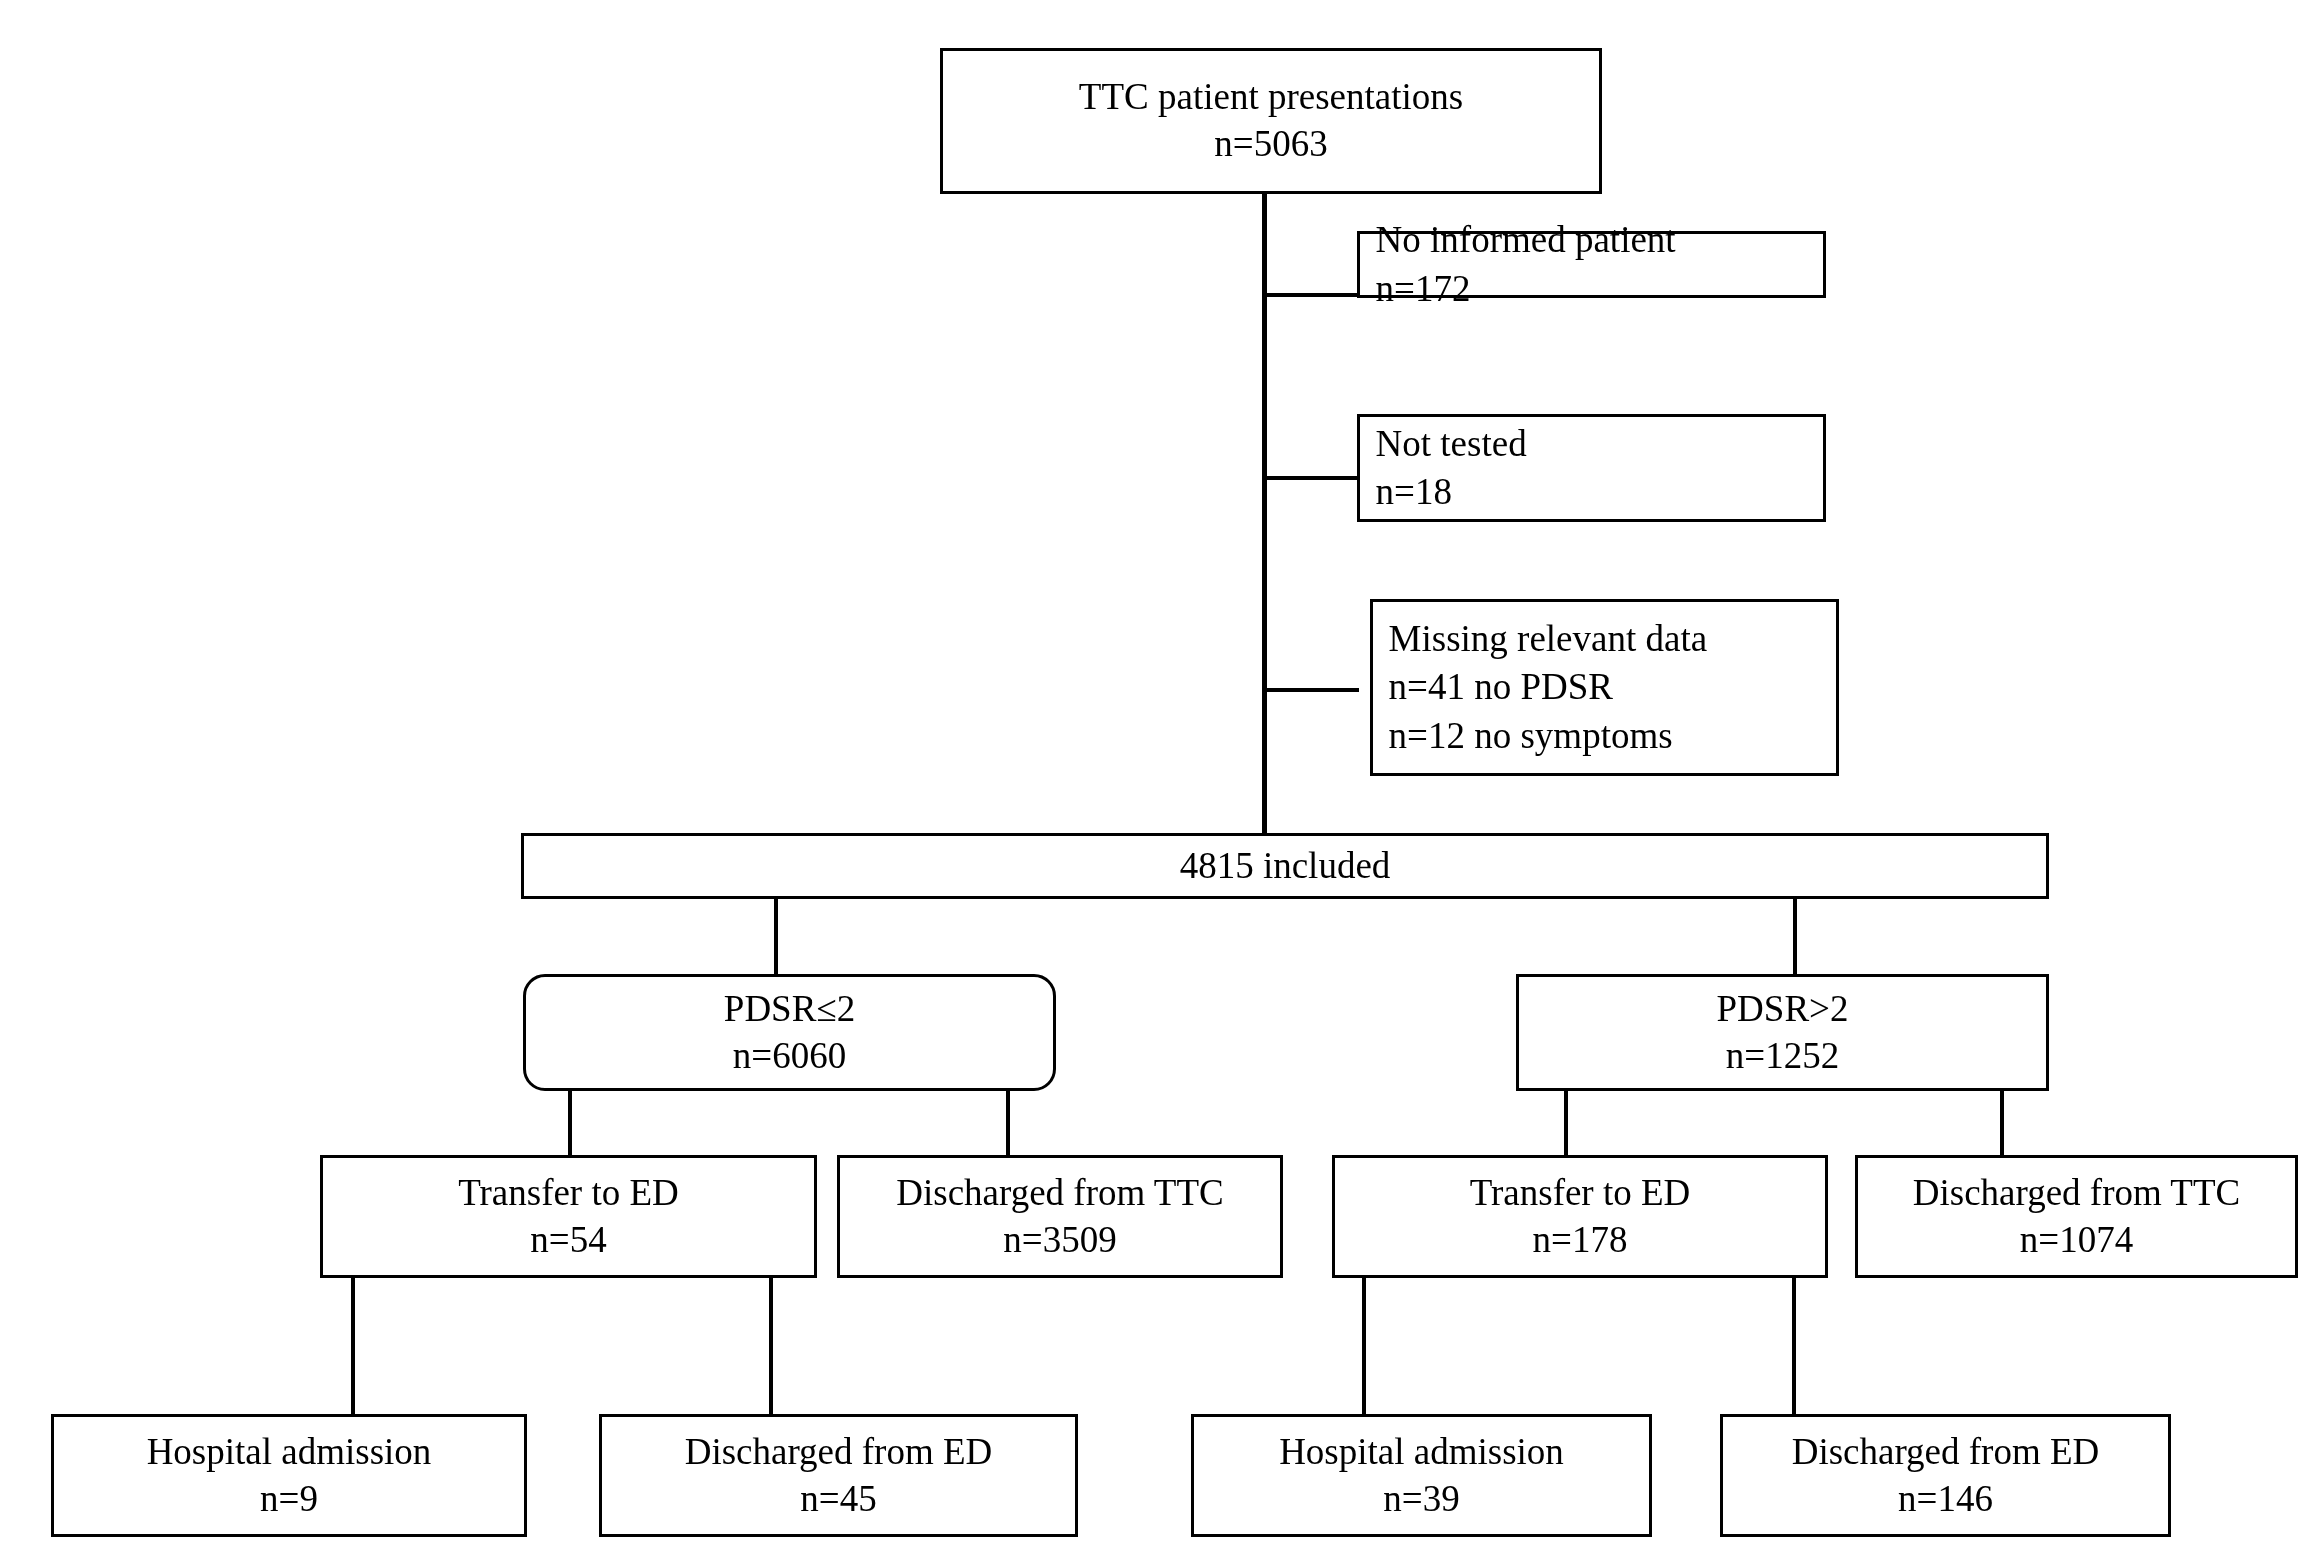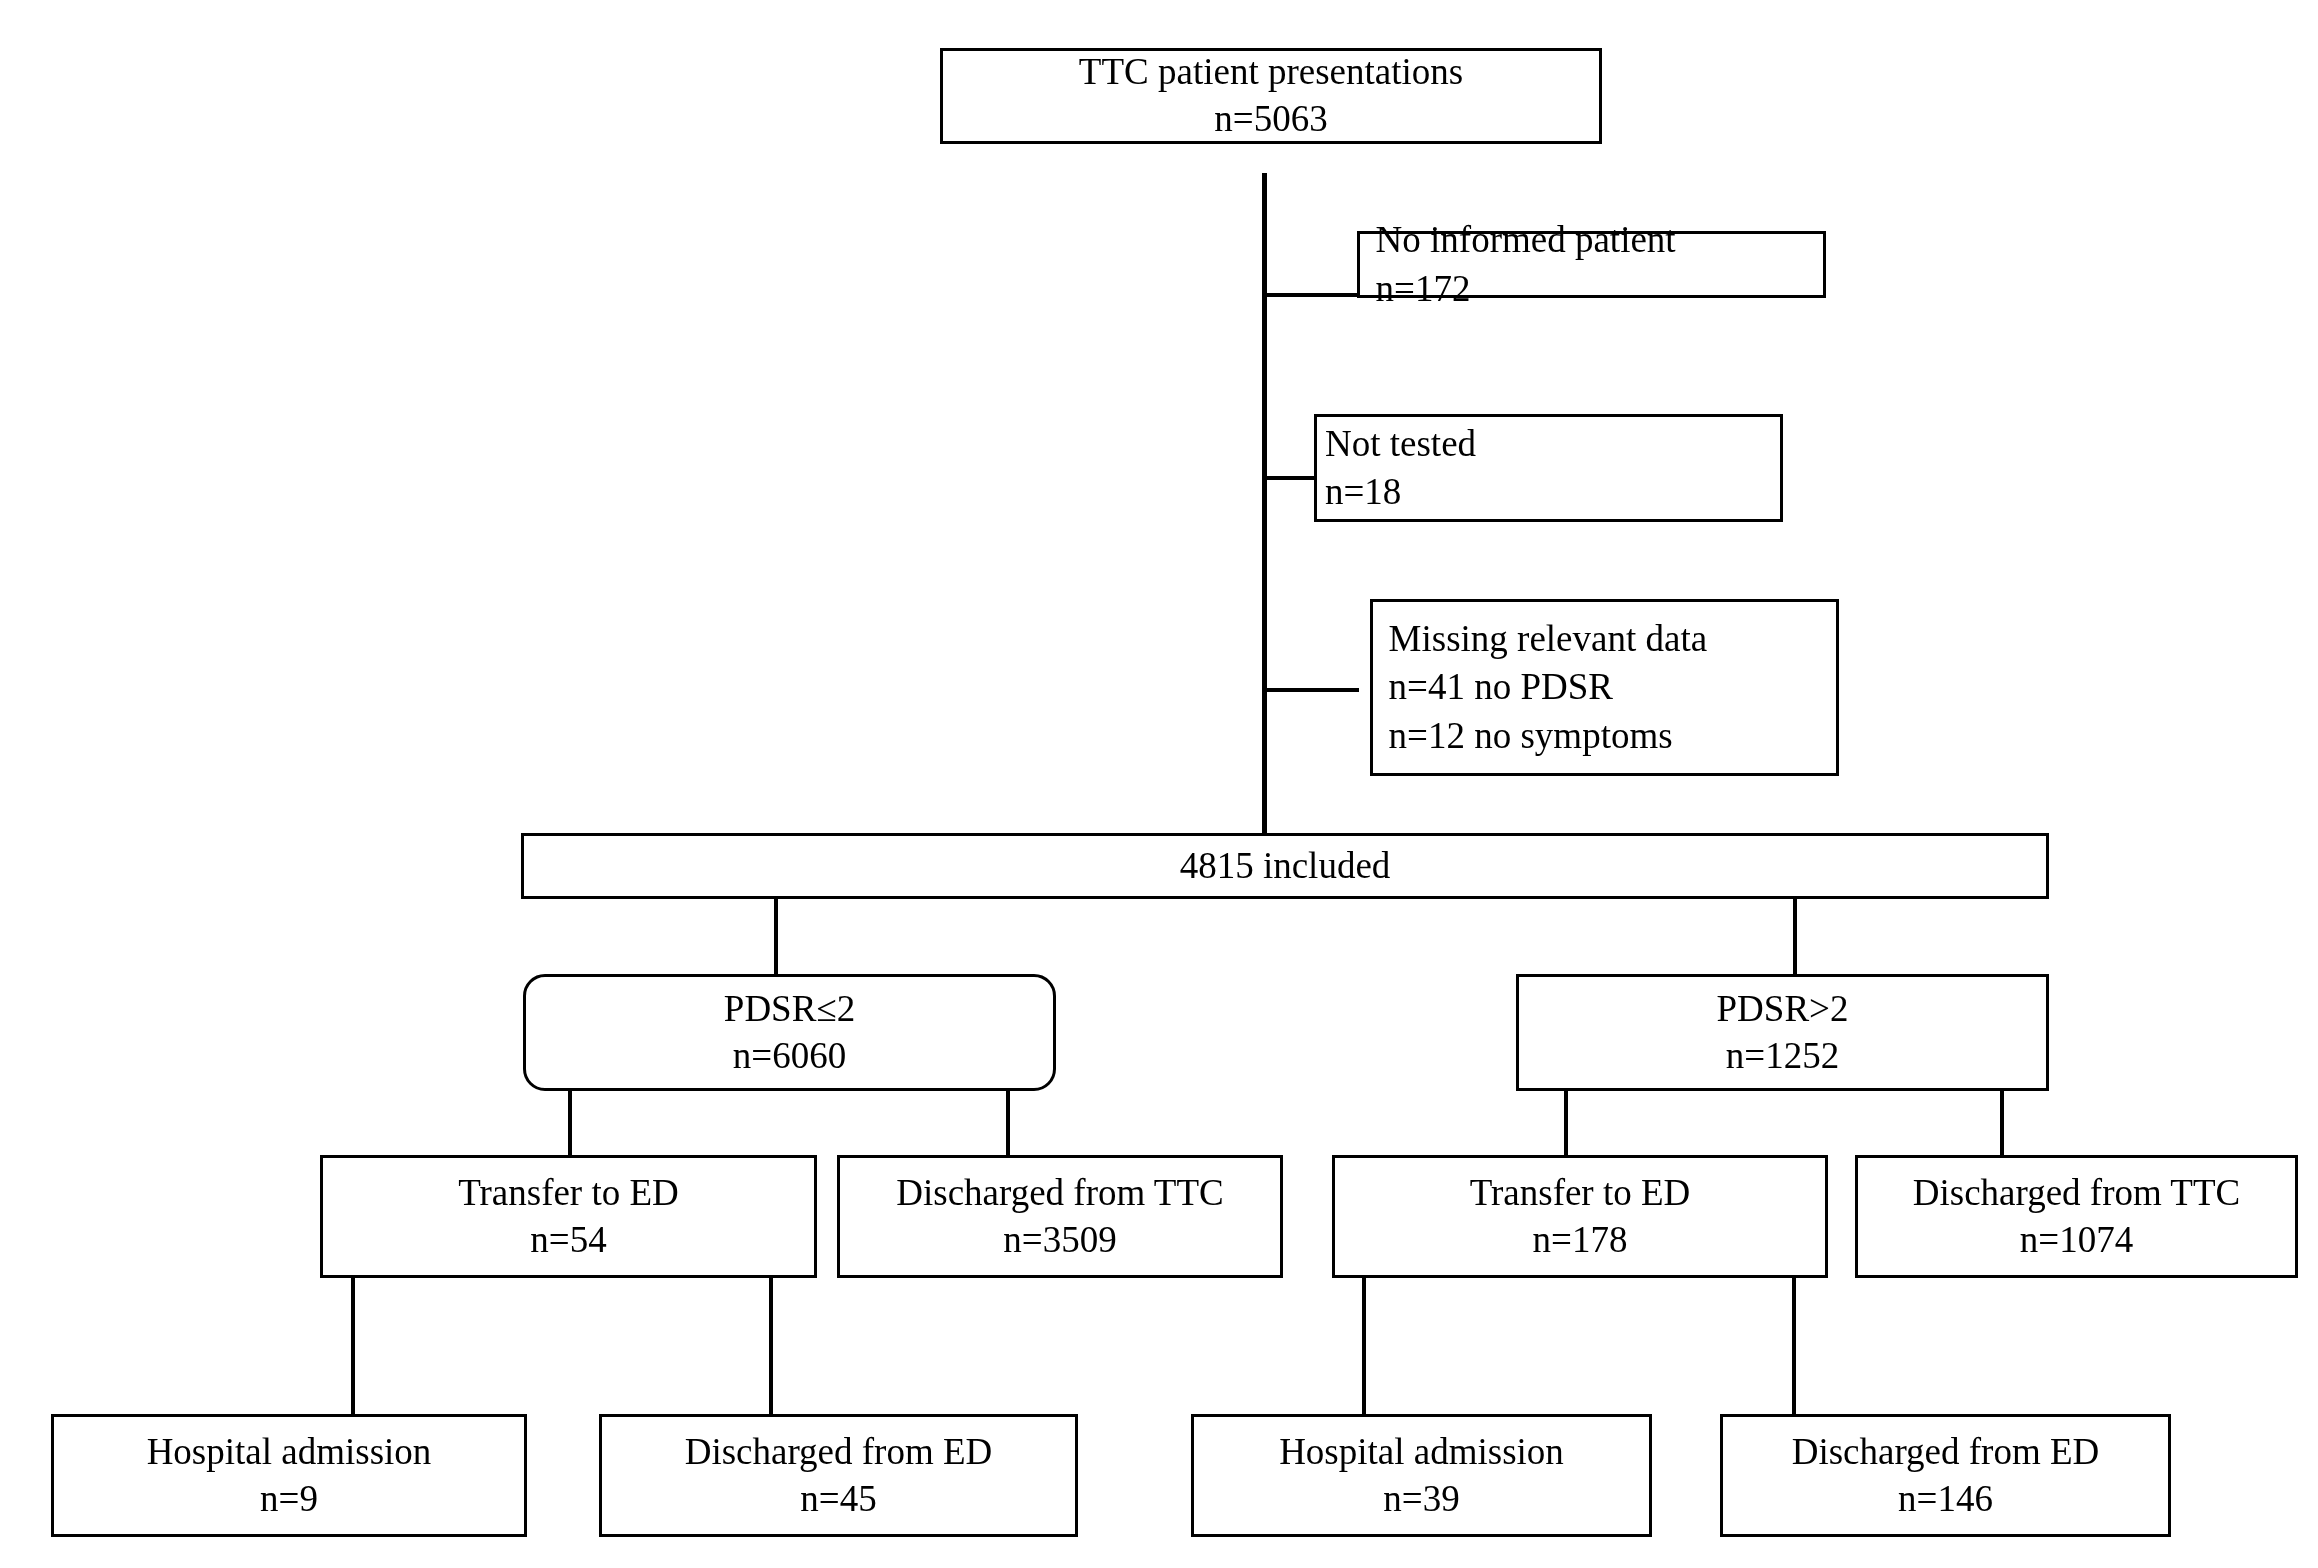--- a/index.html
+++ b/index.html
@@ -61,31 +61,31 @@
 
   <div class="connector" style="left:1564px; top:1089px; width:4.2px; height:69px;"></div>
   <div class="connector" style="left:2000px; top:1089px; width:4.2px; height:69px;"></div>
 
   <div class="connector" style="left:351px; top:1277px; width:4.2px; height:139px;"></div>
   <div class="connector" style="left:769px; top:1277px; width:4.2px; height:139px;"></div>
 
   <div class="connector" style="left:1362px; top:1277px; width:4.2px; height:139px;"></div>
   <div class="connector" style="left:1792px; top:1277px; width:4.2px; height:139px;"></div>
 
-  <div class="node center" style="left:940px; top:48px; width:662px; height:96px;">
+  <div class="node center" style="left:940px; top:48px; width:662px; height:146px;">
     <span class="ln">TTC patient presentations</span>
     <span class="ln">n=5063</span>
   </div>
 
   <div class="node left" style="left:1357px; top:231px; width:469px; height:67px;">
     <span class="ln">No informed patient</span>
     <span class="ln">n=172</span>
   </div>
 
-  <div class="node left" style="left:1314px; top:414px; width:469px; height:108px;padding-left:8px;">
+  <div class="node left" style="left:1357px; top:414px; width:469px; height:108px;">
     <span class="ln">Not tested</span>
     <span class="ln">n=18</span>
   </div>
 
   <div class="node left" style="left:1357px; top:599px; width:469px; height:177px;margin-left:13px;">
     <span class="ln">Missing relevant data</span>
     <span class="ln">n=41 no PDSR</span>
     <span class="ln">n=12 no symptoms</span>
   </div>
 

